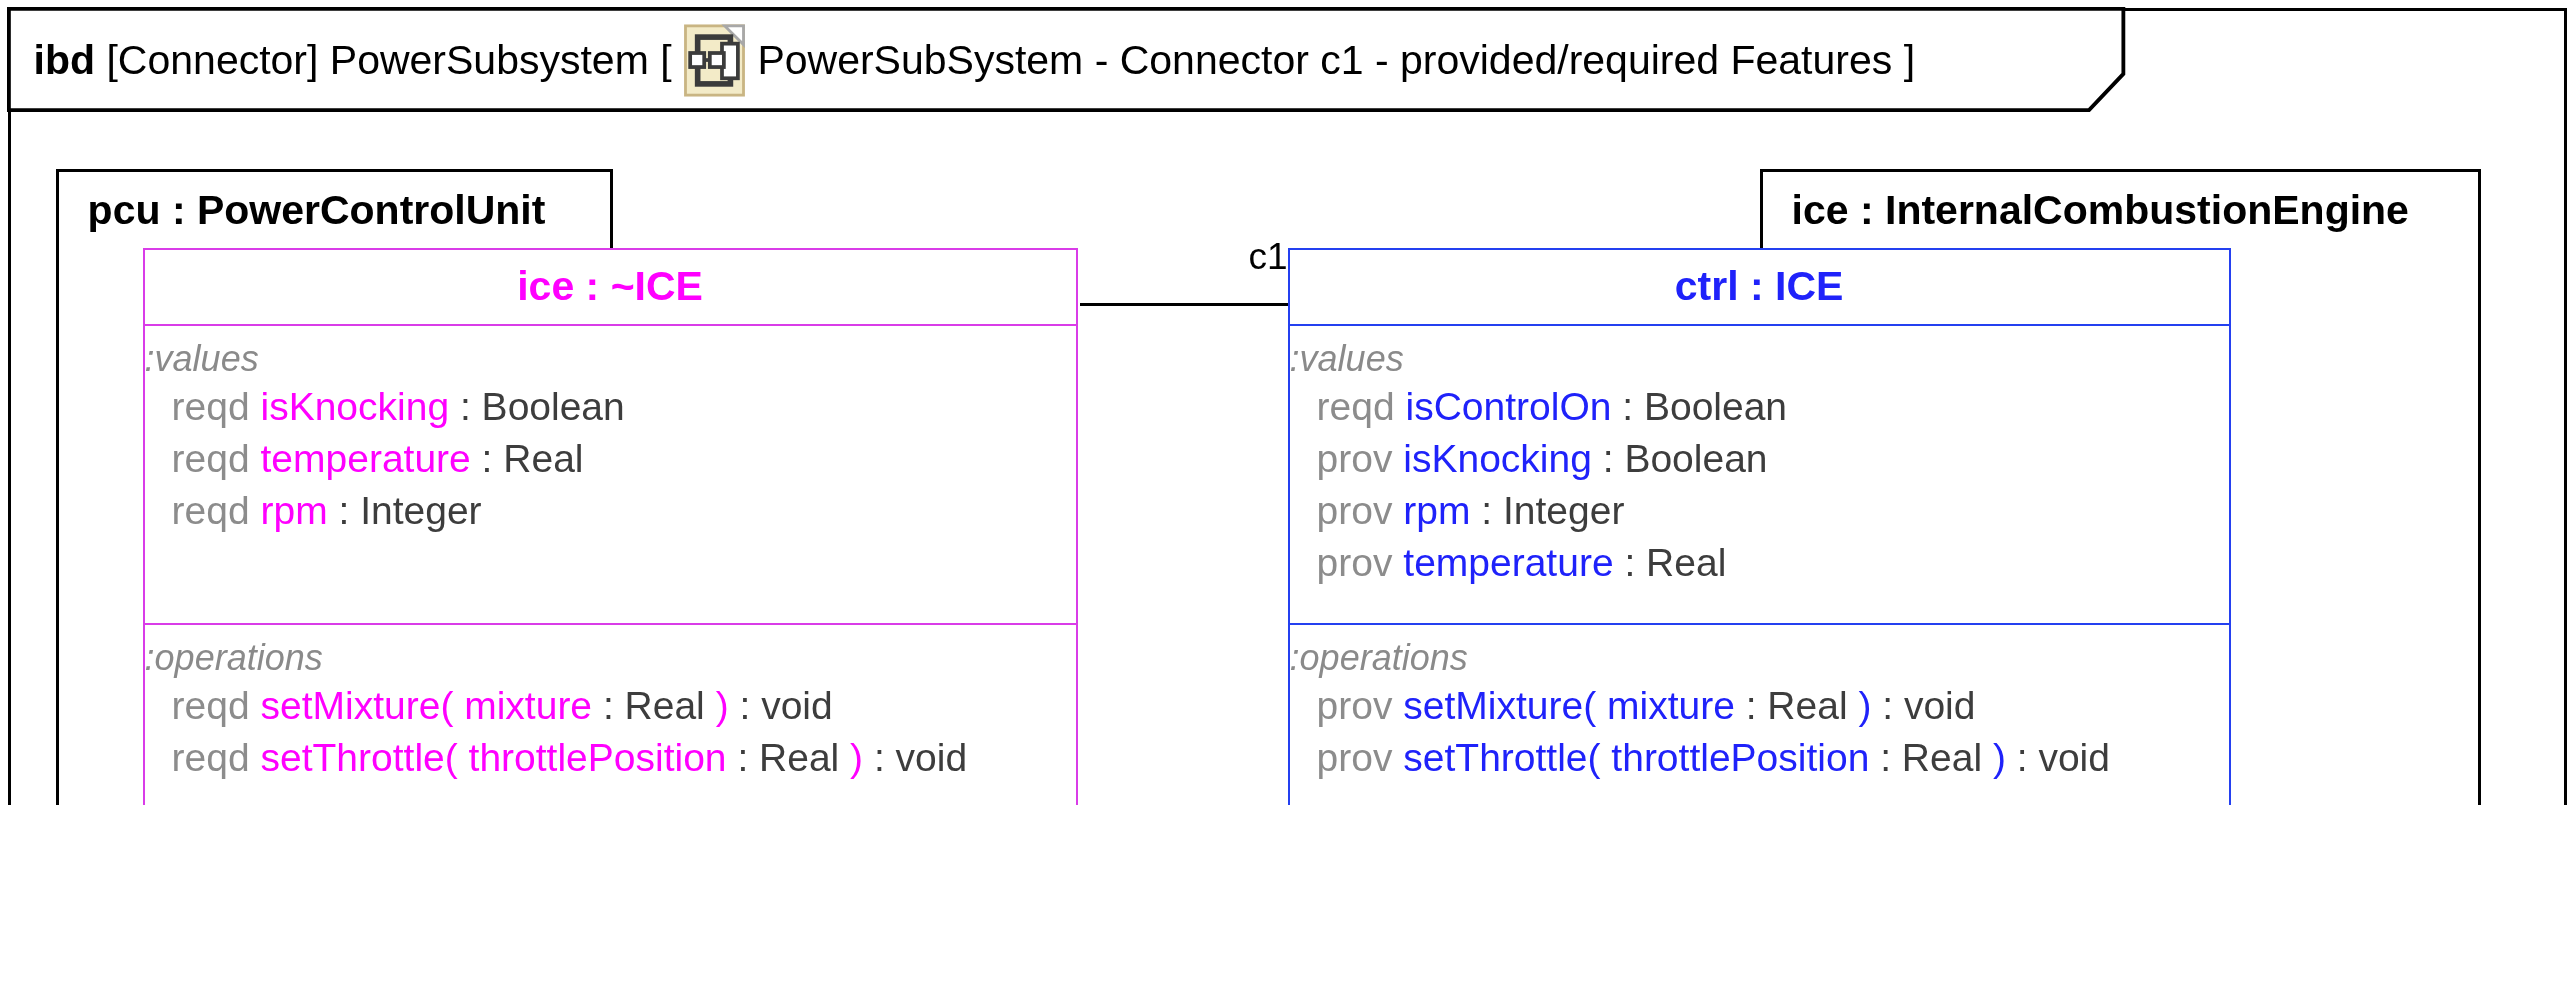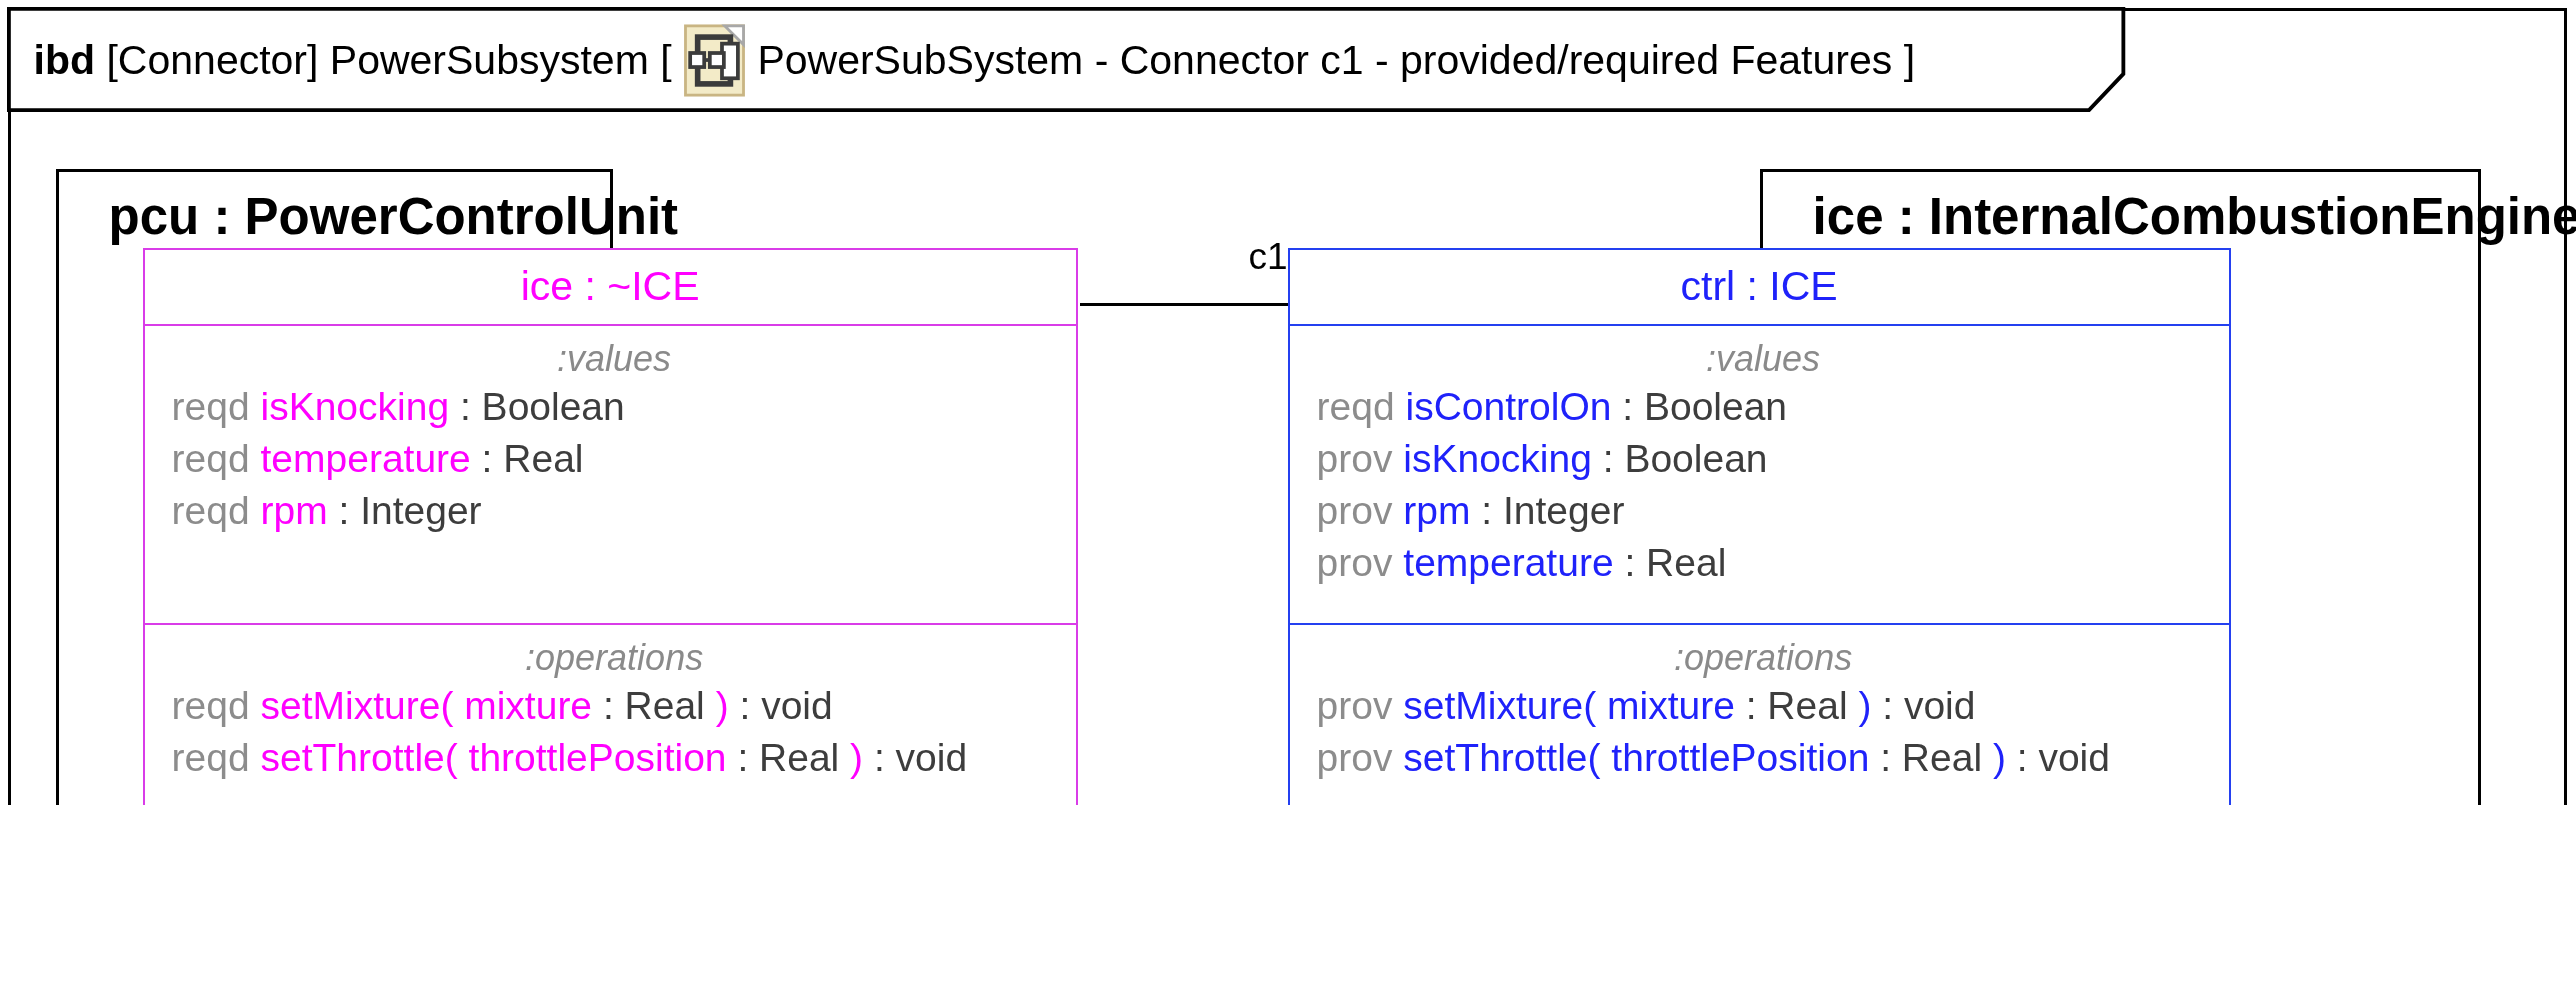--- a/index.html
+++ b/index.html
@@ -13,37 +13,37 @@
   .frame{position:absolute;left:7.6px;top:7.6px;width:2553px;height:966px;border:3.8px solid #000;}
   .tab-shape{position:absolute;left:-3.8px;top:-3.8px;width:2124px;height:107px;z-index:4;}
   .tab-title{
     position:absolute;left:23px;top:3.8px;height:92px;z-index:5;
     display:flex;align-items:center;gap:11.4px;font-size:41px;white-space:pre;
   }
   .kw-bold{font-weight:bold;}
   .block{position:absolute;border:3.8px solid #000;background:#fff;z-index:1;}
   .block-pcu{left:45px;top:158px;width:551px;height:715px;}
   .block-ice{left:1749px;top:158px;width:715px;height:715px;}
-  .block-label{font-weight:bold;font-size:51px;padding:15.3px 0 0 29px;white-space:pre;margin-left:21px;}
+  .block-label{font-weight:bold;font-size:41px;padding:15.3px 0 0 29px;white-space:pre;}
   .connector-line{position:absolute;left:1069px;top:292px;width:208px;height:3.8px;background:#000;z-index:2;}
   .connector-label{position:absolute;left:1069px;top:225px;width:208px;text-align:right;
     font-size:37px;color:#000;z-index:2;}
   .part{position:absolute;background:#fff;z-index:3;}
   .part-left{left:132px;top:237px;width:931px;height:574px;border:2.9px solid var(--border-left);}
   .part-right{left:1277px;top:237px;width:939px;height:574px;border:2.9px solid var(--border-right);}
   .part-header{height:74px;display:flex;align-items:center;justify-content:center;
-    font-weight:normal;font-size:41px;}
+    font-weight:bold;font-size:41px;}
   .part-left .part-header{color:var(--accent-left);border-bottom:2.9px solid var(--border-left);}
   .part-right .part-header{color:var(--accent-right);border-bottom:2.9px solid var(--border-right);}
   .comp-values{height:286px;}
   .comp-ops{height:205px;}
   .part-left .comp-ops{border-top:2.9px solid var(--border-left);}
   .part-right .comp-ops{border-top:2.9px solid var(--border-right);}
-  .comp-label{margin-top:11.4px;text-align:center;font-style:italic;font-size:36px;
-    color:var(--label-gray);line-height:44px;padding-left:8px;}
+  .comp-label{margin-top:11.4px;text-align:left;font-style:italic;font-size:36px;
+    color:var(--label-gray);line-height:44px;}
   .feature-line{font-size:39px;line-height:52px;padding-left:27px;white-space:pre;}
   .seg-kw{color:var(--kw-gray);}
   .seg-ty{color:var(--type-dark);}
   .part-left .seg-nm{color:var(--accent-left);}
   .part-right .seg-nm{color:var(--accent-right);}
 </style>
 </head>
 <body>
 
 <div class="stage" style="--accent-left: #ff00ff; --border-left: #d93ce8; --accent-right: #1f22fa; --border-right: #2440f0; --kw-gray: #8c8c8c; --type-dark: #3d3d3d; --label-gray: #8a8a8a;">

